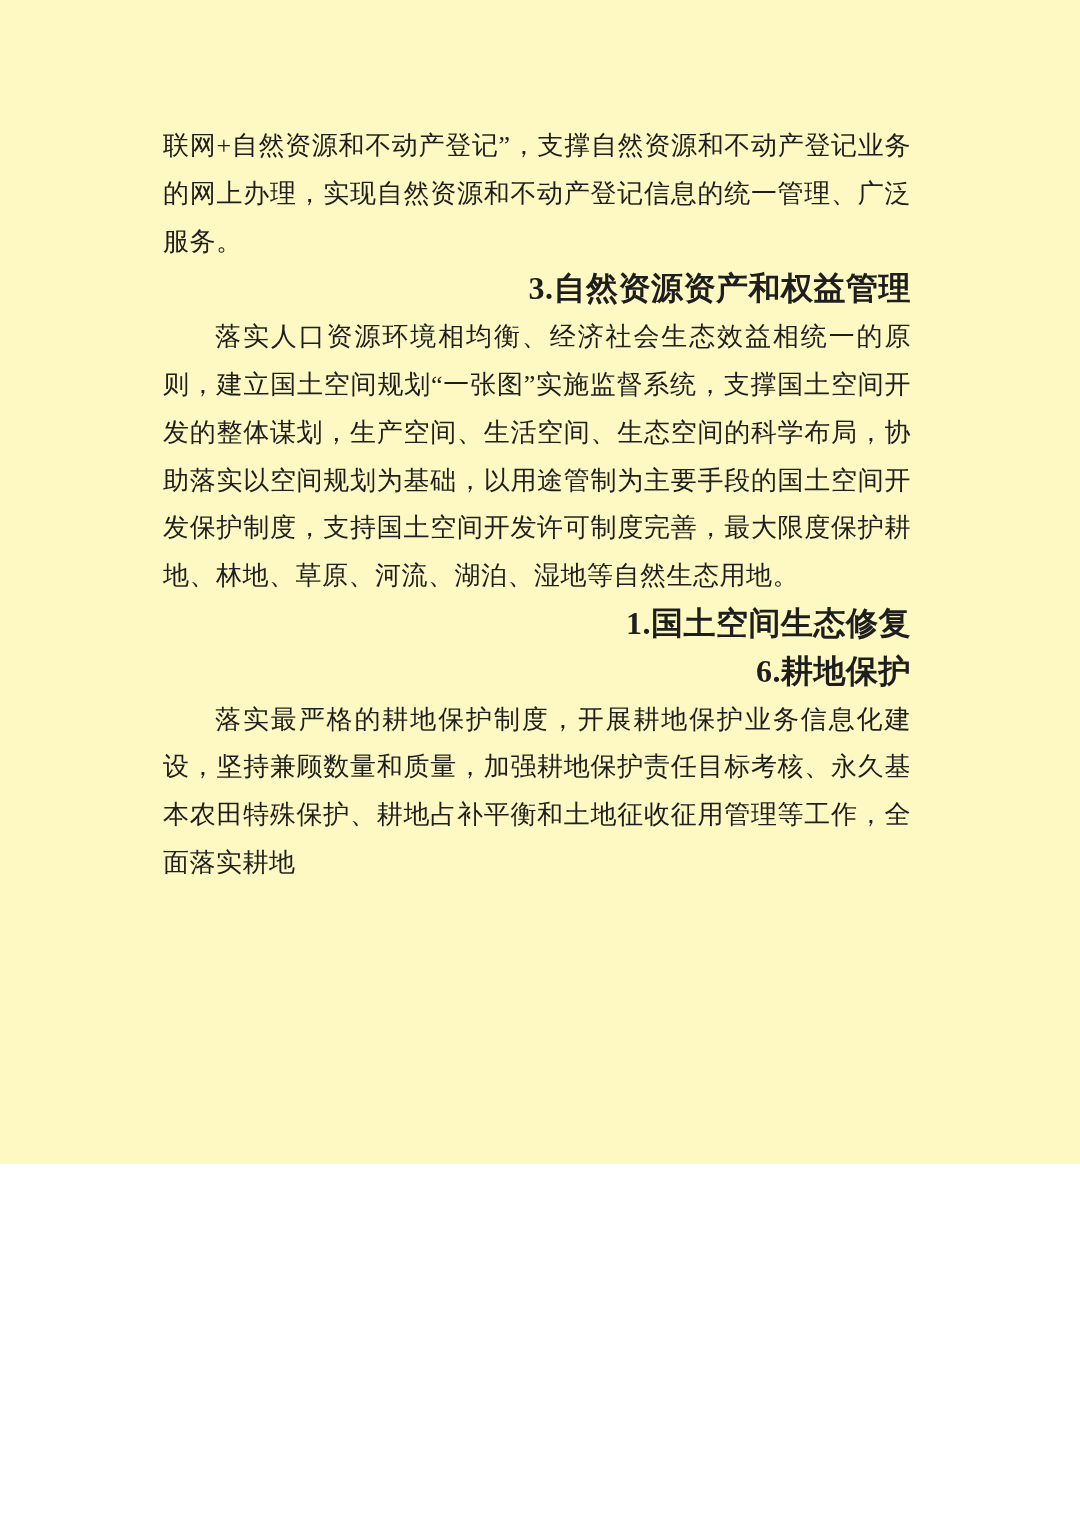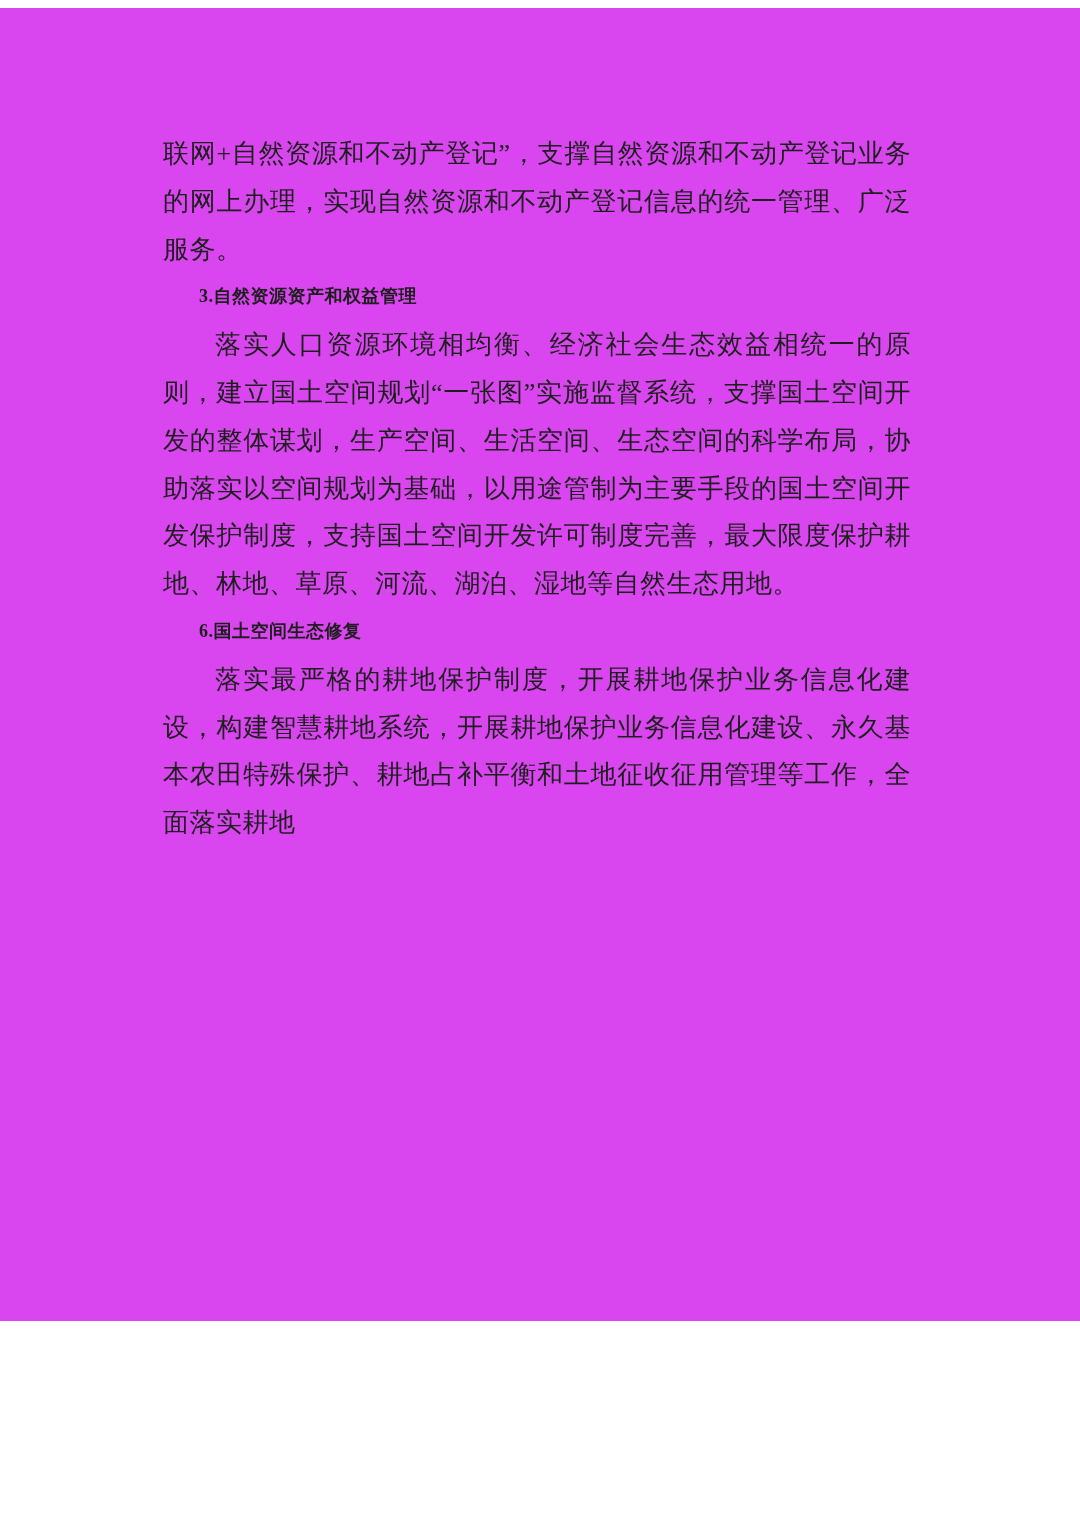--- a/index.html
+++ b/index.html
@@ -3,26 +3,25 @@
 <meta charset="utf-8">
 <style>
   html, body {
     margin: 0;
     padding: 0;
     background: #ffffff;
   }
   .page {
     position: relative;
     width: 1080px;
-    height: 1313px;
-    background: #d946ef;
+    height: 1164px;
+    background: #fef9c3;
     overflow: hidden;
     font-family: "Liberation Serif", "DejaVu Serif", serif;
     color: #1e1e1e;
-    margin-top: 8px;
   }
   .doc-body {
     position: absolute;
     left: 163px;
     top: 122px;
     width: 748px;
     font-size: 26px;
     line-height: 47.8px;
     text-align: justify;
     text-justify: inter-ideograph;
@@ -30,41 +29,42 @@
   }
   .para {
     margin: 0;
     text-indent: 2em;
   }
   .para.continuation {
     text-indent: 0;
   }
   .heading {
     margin: 0;
-    font-size: 18px;
+    font-size: 32px;
     font-weight: bold;
     text-indent: 2em;
     line-height: 47.8px;
-    text-align: left;
+    text-align: right;
   }
   .page-number {
     position: absolute;
     top: 1392px;
     left: 0;
     width: 100%;
     text-align: center;
     font-size: 20px;
     color: #2b2b2b;
   }
 </style>
 </head>
 <body>
 
 <div class="page">
   <div class="doc-body">
     <p class="para continuation">联网+自然资源和不动产登记”，支撑自然资源和不动产登记业务的网上办理，实现自然资源和不动产登记信息的统一管理、广泛服务。</p>
     <h3 class="heading">3.自然资源资产和权益管理</h3>
     <p class="para">落实人口资源环境相均衡、经济社会生态效益相统一的原则，建立国土空间规划“一张图”实施监督系统，支撑国土空间开发的整体谋划，生产空间、生活空间、生态空间的科学布局，协助落实以空间规划为基础，以用途管制为主要手段的国土空间开发保护制度，支持国土空间开发许可制度完善，最大限度保护耕地、林地、草原、河流、湖泊、湿地等自然生态用地。</p>
-    <h3 class="heading">6.国土空间生态修复</h3>
-    <p class="para">落实最严格的耕地保护制度，开展耕地保护业务信息化建设，构建智慧耕地系统，开展耕地保护业务信息化建设、永久基本农田特殊保护、耕地占补平衡和土地征收征用管理等工作，全面落实耕地</p>
+    <h3 class="heading">1.国土空间生态修复</h3>
+    <h3 class="heading">6.耕地保护</h3>
+    <p class="para">落实最严格的耕地保护制度，开展耕地保护业务信息化建设，坚持兼顾数量和质量，加强耕地保护责任目标考核、永久基本农田特殊保护、耕地占补平衡和土地征收征用管理等工作，全面落实耕地</p>
   </div>
   <div class="page-number">9</div>
 </div>
 
 </body></html>

